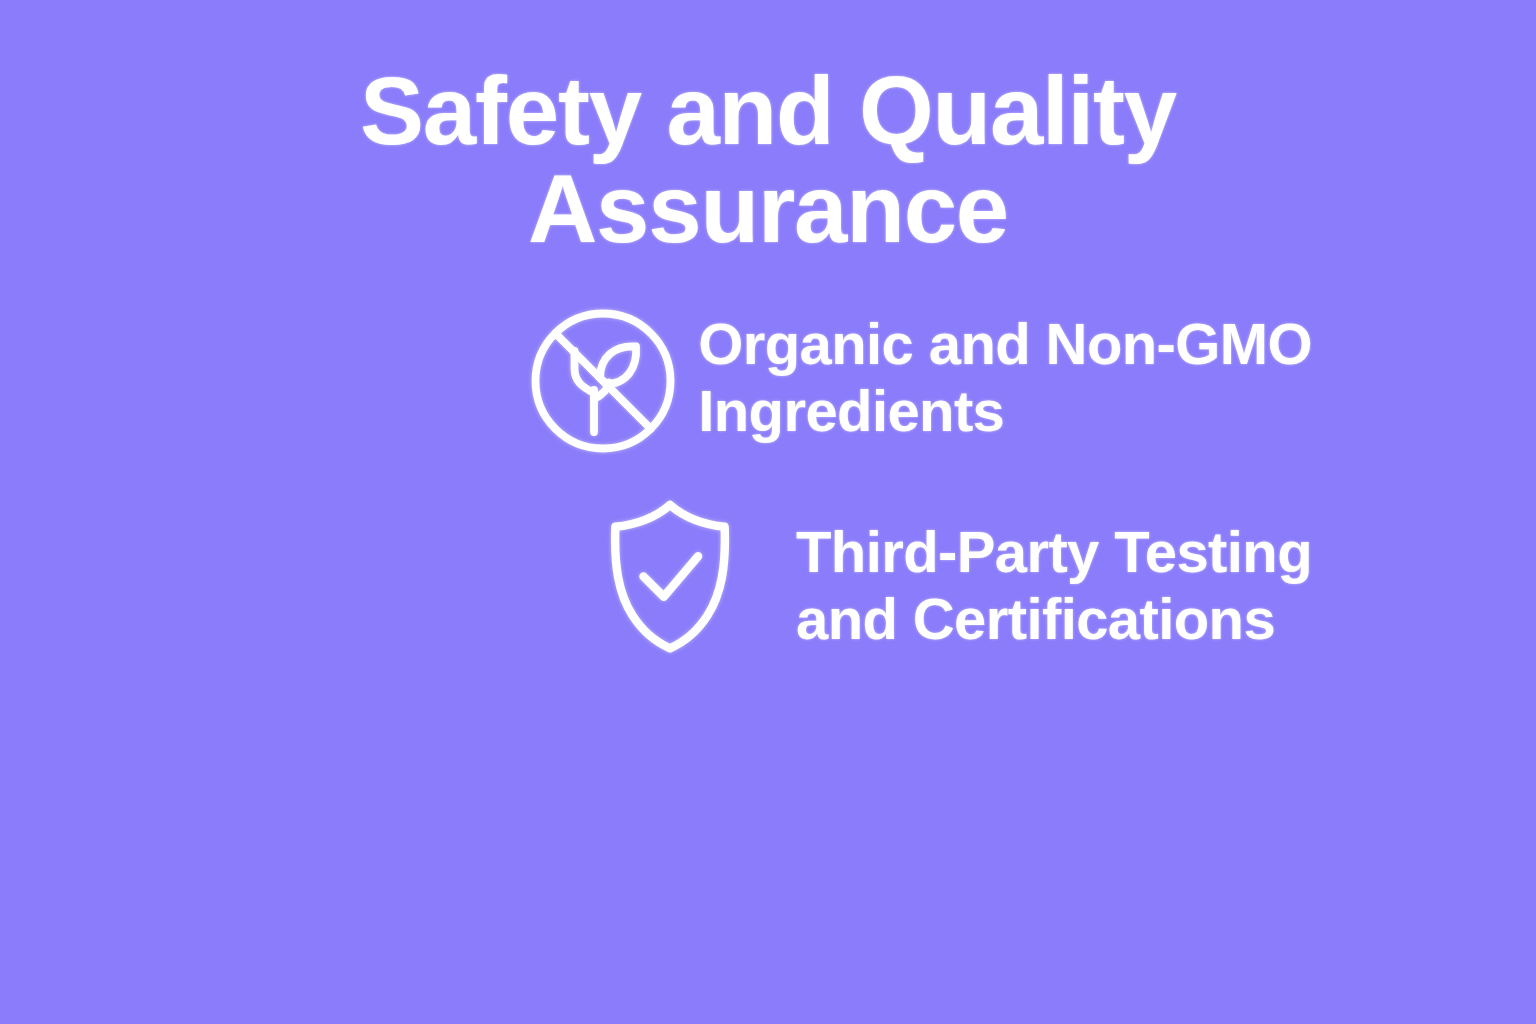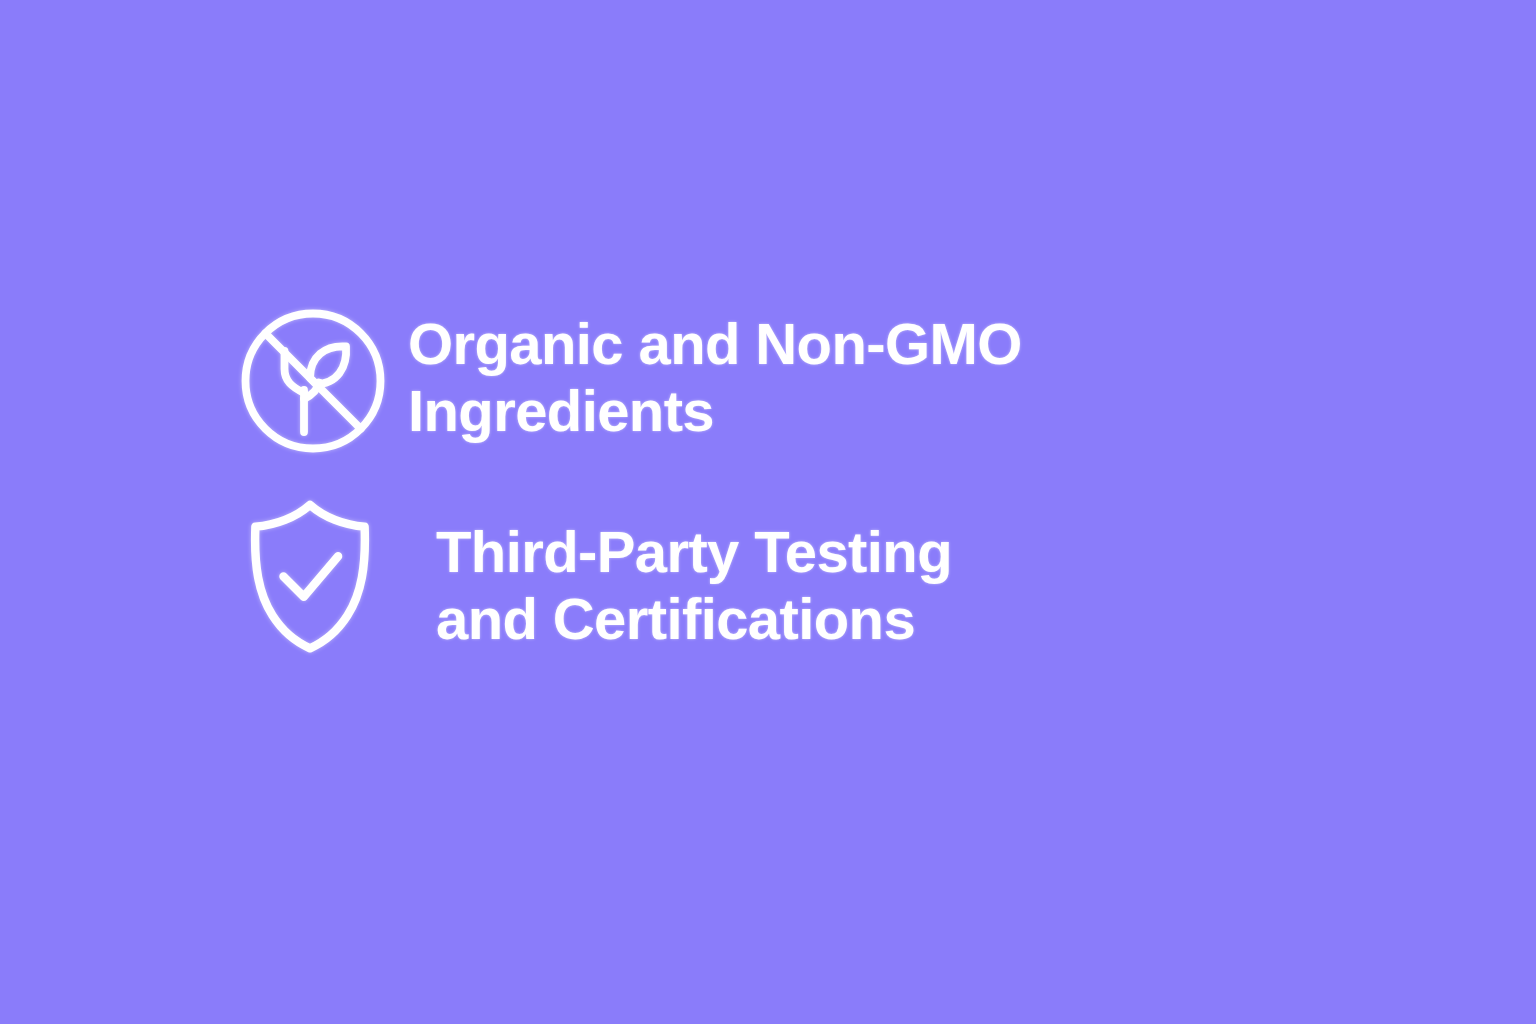--- a/index.html
+++ b/index.html
@@ -47,20 +47,21 @@
 
   
   #feature-list {
     position:absolute;
     left:232px;
     top:296px;
     width:1080px;
     display:flex;
     flex-direction:column;
     gap:24px;
+    align-items:flex-end;
   }
 
   .feature-row {
     display:flex;
     align-items:flex-start;
     min-height:170px;
   }
 
   .feature-icon {
     width:176px;
@@ -94,20 +95,24 @@
   #feature-row-2 .feature-text { padding-top:36px; }
 
   #feature-row-1 .feature-icon { padding-left:12px; }
   #feature-row-2 .feature-icon { padding-left:18px; align-items:flex-start; padding-top:4px; }
 </style>
 </head>
 <body style="background: rgb(138, 124, 250);">
 
 <div id="slide" style="background: rgb(138, 124, 250);">
 
+  <div id="title-block">
+    <h1 id="page-title">Safety and Quality
+Assurance</h1>
+  </div>
 
   <div id="feature-list">
 
     <div class="feature-row" id="feature-row-0">
       <div class="feature-icon">
         <svg width="150" height="150" viewBox="0 0 100 100" fill="none" stroke="#FFFFFF" stroke-width="5.2" stroke-linecap="round" stroke-linejoin="round" aria-hidden="true">
 
           <circle cx="50" cy="50" r="45"></circle>
 
           <line x1="18.2" y1="18.2" x2="81.8" y2="81.8"></line>

